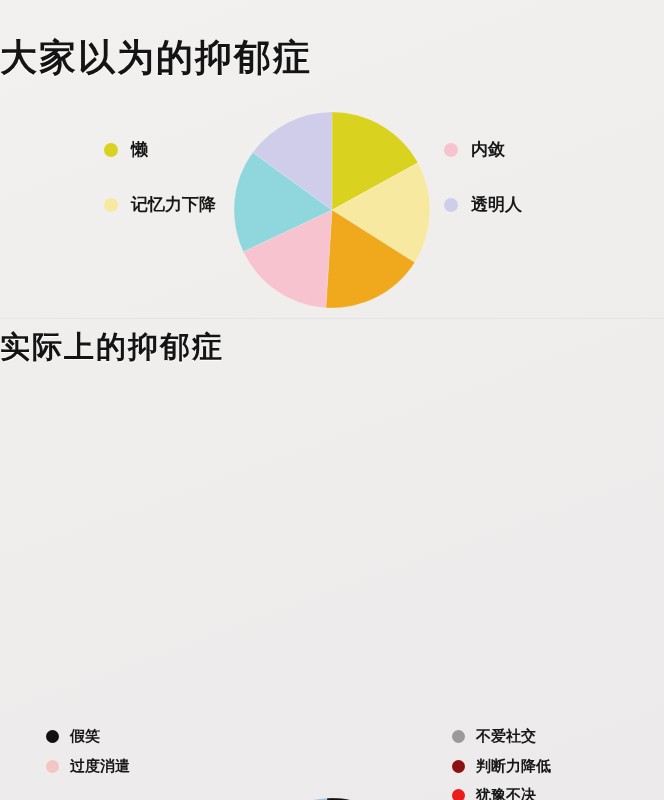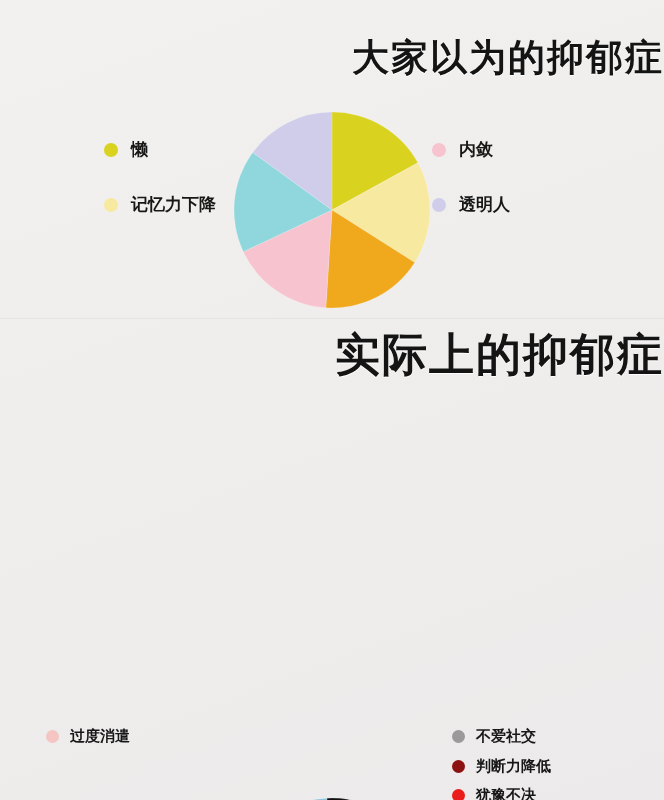--- a/index.html
+++ b/index.html
@@ -13,33 +13,33 @@
     font-family: "Liberation Sans", sans-serif;
     color: #1a1a1a;
     overflow: hidden;
     position: relative;
   }
   .panel {
     position: relative;
     width: 664px;
   }
   .panel-title {
-    text-align: right;
+    text-align: left;
     font-weight: bold;
     letter-spacing: 2px;
     color: #141414;
     text-shadow: 0 1px 0 #ffffff;
   }
   #panel-top .panel-title {
     font-size: 37px;
     padding-top: 38px;
     line-height: 1.1;
   }
   #panel-bottom .panel-title {
-    font-size: 45px;
+    font-size: 30px;
     padding-top: 12px;
     line-height: 1.1;
   }
   
   .legend {
     position: absolute;
   }
   .legend-item {
     display: flex;
     align-items: center;
@@ -50,21 +50,21 @@
   }
   .legend-label {
     white-space: nowrap;
     color: #171717;
   }
   
   #legend-top-left, #legend-top-right {
     top: 122px;
   }
   #legend-top-left { left: 104px; }
-  #legend-top-right { left: 432px; }
+  #legend-top-right { left: 444px; }
   #legend-top-left .legend-item,
   #legend-top-right .legend-item {
     height: 55px;
   }
   #legend-top-left .swatch,
   #legend-top-right .swatch {
     width: 14px; height: 14px;
     margin-right: 13px;
   }
   #legend-top-left .legend-label,
@@ -141,20 +141,24 @@
       </svg>
   </div>
 </div>
 
 <div class="divider" style="top:318px;"></div>
 
 <div class="panel" id="panel-bottom" style="height:482px;">
   <div class="panel-title">实际上的抑郁症</div>
 
   <div class="legend" id="legend-bot-left">
+      <div class="legend-item">
+        <span class="swatch" style="background: rgb(17, 17, 17);"></span>
+        <span class="legend-label">假笑</span>
+      </div>
       <div class="legend-item">
         <span class="swatch" style="background: rgb(244, 197, 194);"></span>
         <span class="legend-label">过度消遣</span>
       </div>
     </div>
   <div class="legend" id="legend-bot-right">
       <div class="legend-item">
         <span class="swatch" style="background: rgb(154, 154, 154);"></span>
         <span class="legend-label">不爱社交</span>
       </div>

